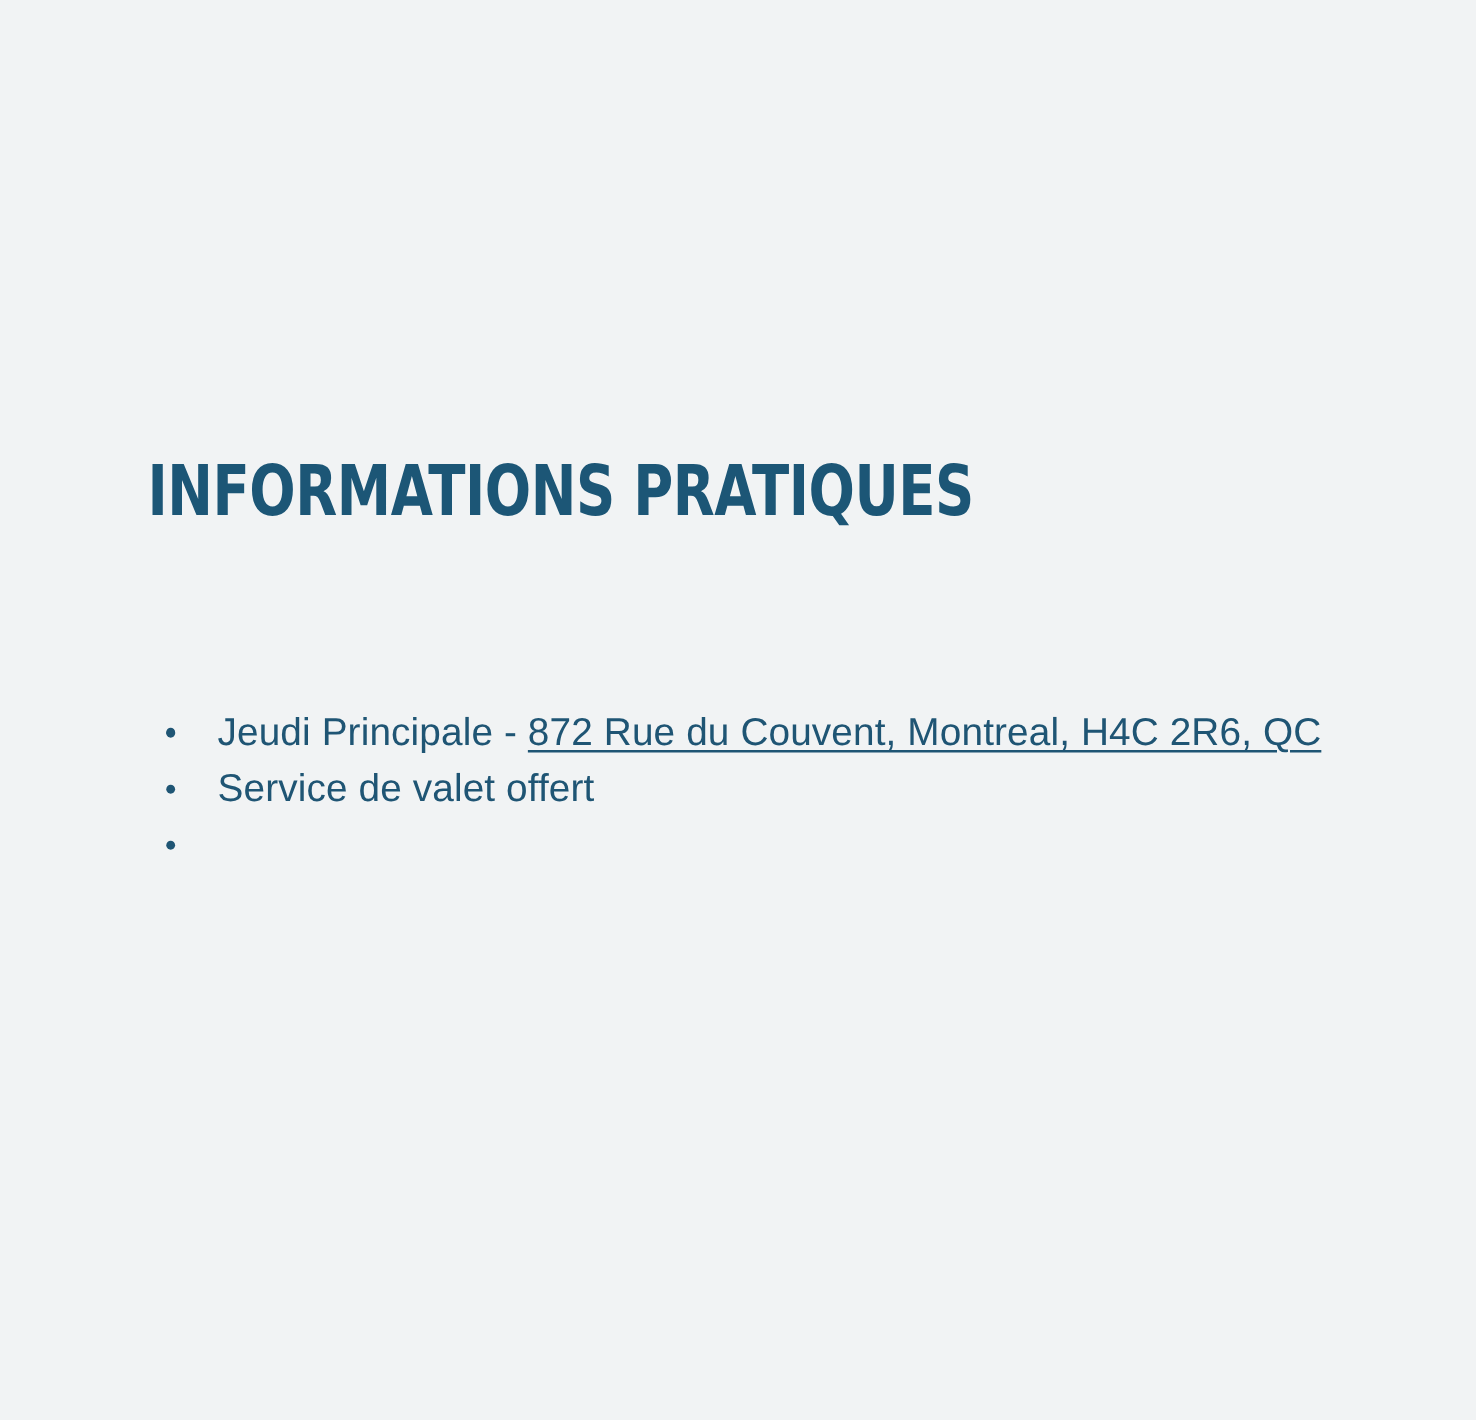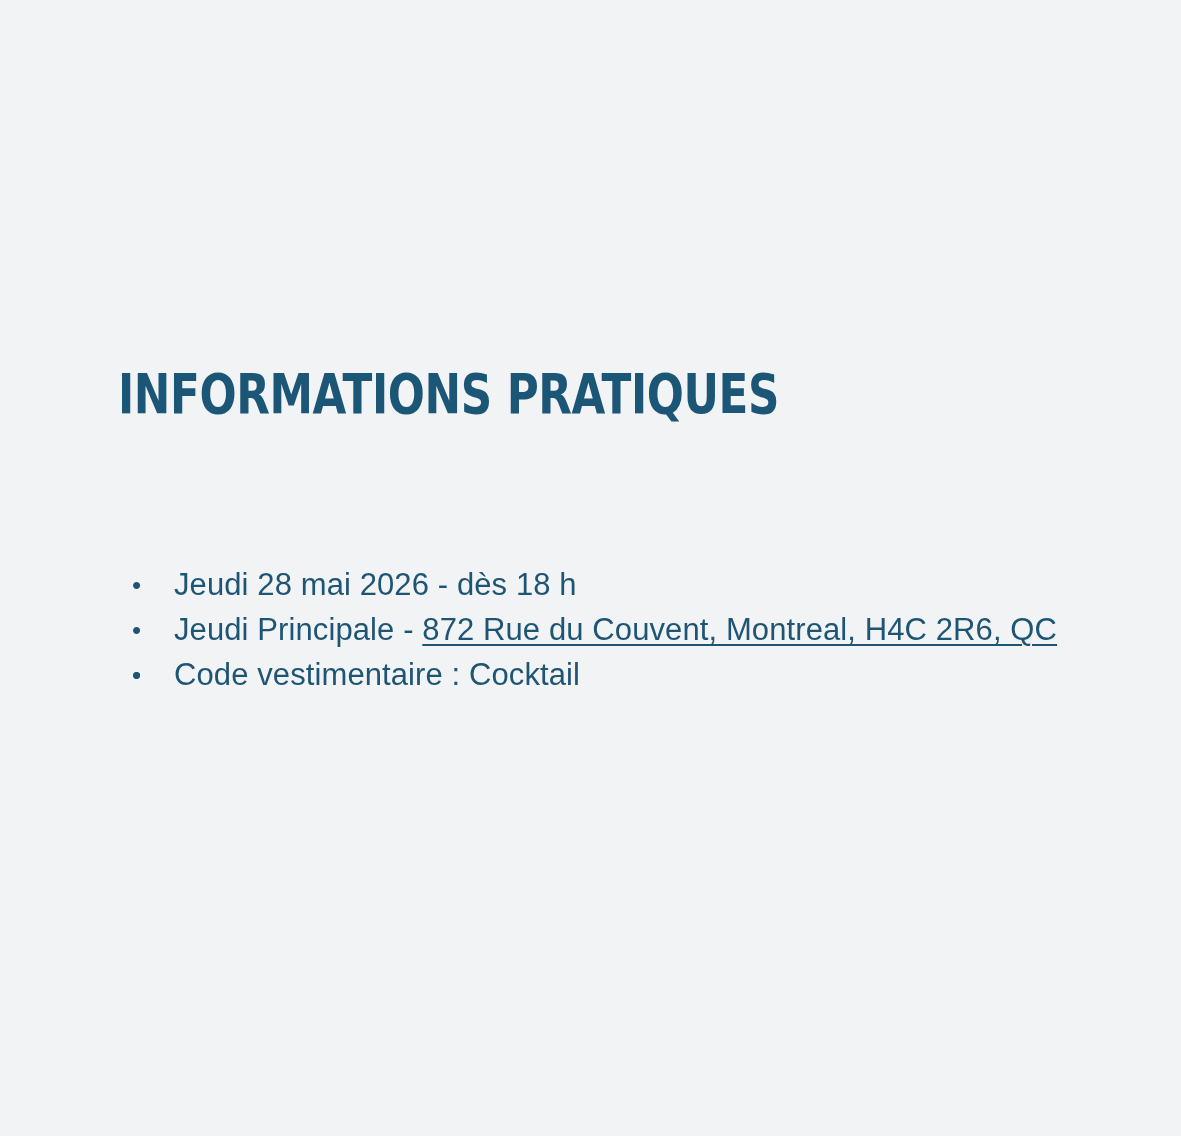--- a/index.html
+++ b/index.html
@@ -87,34 +87,33 @@
 <div class="page">
 
   <section class="section">
 
     <h1 class="section-title">Informations pratiques</h1>
 
     <ul class="info-list">
 
       <li class="info-item">
         <span class="bullet">•</span>
-        <span>Jeudi 28 mai 2026 - dès 18 h</span>
       </li>
 
       <li class="info-item">
         <span class="bullet">•</span>
         <span>Jeudi Principale - </span><a class="info-link">872 Rue du Couvent, Montreal, H4C 2R6, QC</a>
       </li>
 
       <li class="info-item">
         <span class="bullet">•</span>
+        <span>Service de valet offert</span>
       </li>
 
       <li class="info-item">
         <span class="bullet">•</span>
-        <span>Code vestimentaire : Cocktail</span>
       </li>
 
     </ul>
 
   </section>
 
 </div>
 
 </body></html>

